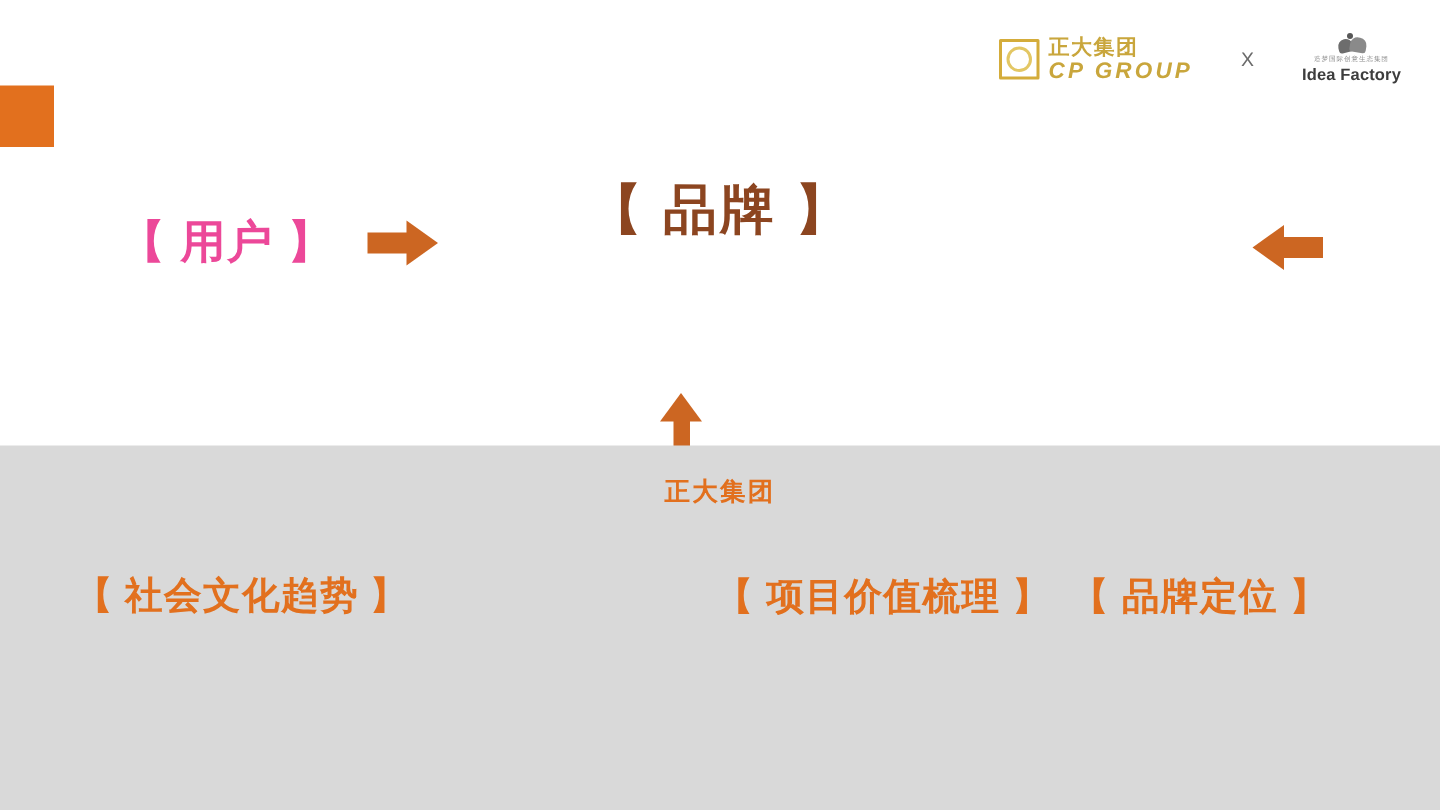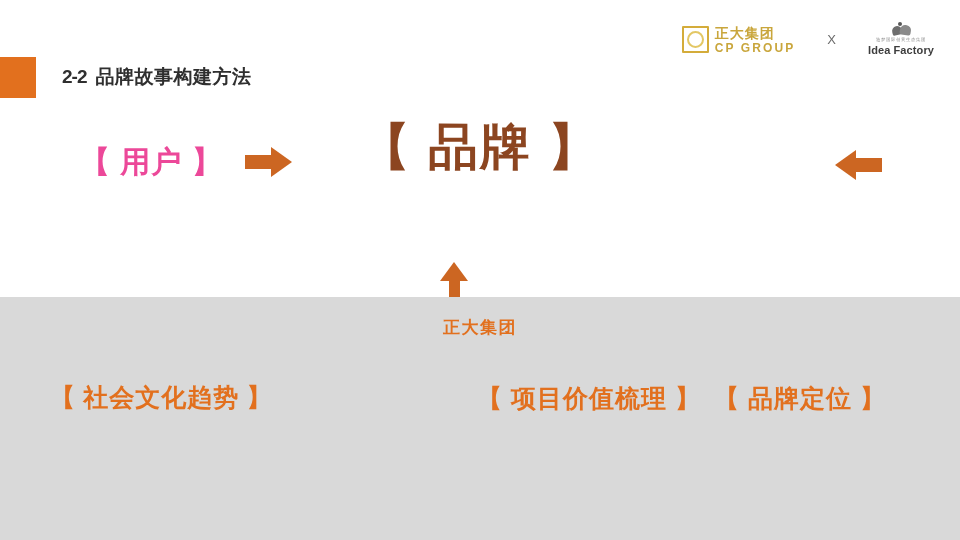--- a/index.html
+++ b/index.html
@@ -86,26 +86,27 @@
     padding-top: 1px;
   }
   .cp-cn {
     font-size: 14px;
     font-weight: bold;
     color: #c9a63c;
     letter-spacing: 1px;
     display: block;
   }
   .cp-en {
-    font-size: 12px;
+    font-size: 15px;
     font-weight: bold;
     color: #c9a63c;
     letter-spacing: 2.1px;
     display: block;
     margin-top: 2px;
+    font-style: italic;
   }
   .x-sep {
     font-size: 13px;
     color: #6b6b6b;
     font-weight: normal;
     padding: 0 1px;
   }
   .if-logo {
     display: flex;
     flex-direction: column;
@@ -163,21 +164,21 @@
     white-space: nowrap;
   }
 
   
   .brand-center {
     position: absolute;
     left: 0;
     right: 0;
     top: 122px;
     text-align: center;
-    font-size: 50px;
+    font-size: 36px;
     font-weight: bold;
     color: #8c4520;
     letter-spacing: 2px;
     line-height: 1;
   }
   .user-node {
     position: absolute;
     left: 80px;
     top: 147px;
     display: flex;
@@ -313,23 +314,20 @@
   .dim-item.i1 { left: 287px; }
   .dim-item.i2 { left: 477px; }
   .dim-item.i3 { left: 714px; }
 </style>
 </head>
 <body>
 
 <div class="slide">
 
   <div class="accent-square"></div>
-  <div class="slide-title">
-    <span class="num">2-2</span><span>品牌故事构建方法</span>
-  </div>
 
   <div class="logo-bar">
     <div class="cp-logo">
       <div class="cp-mark">
         <div class="outer"></div>
         <div class="inner"></div>
       </div>
       <div class="cp-text">
         <span class="cp-cn">正大集团</span>
         <span class="cp-en">CP GROUP</span>

